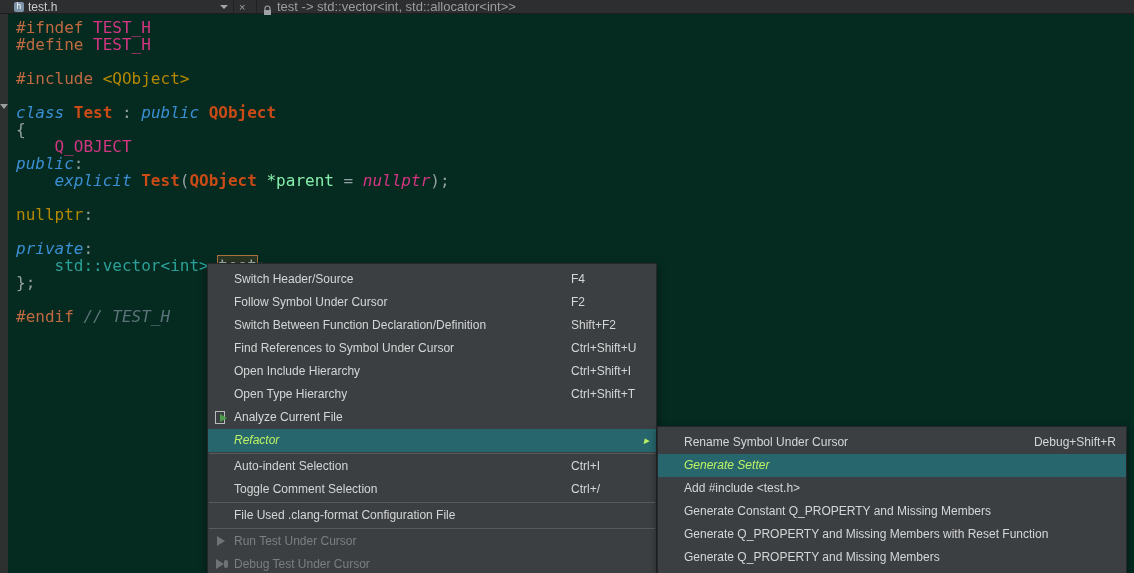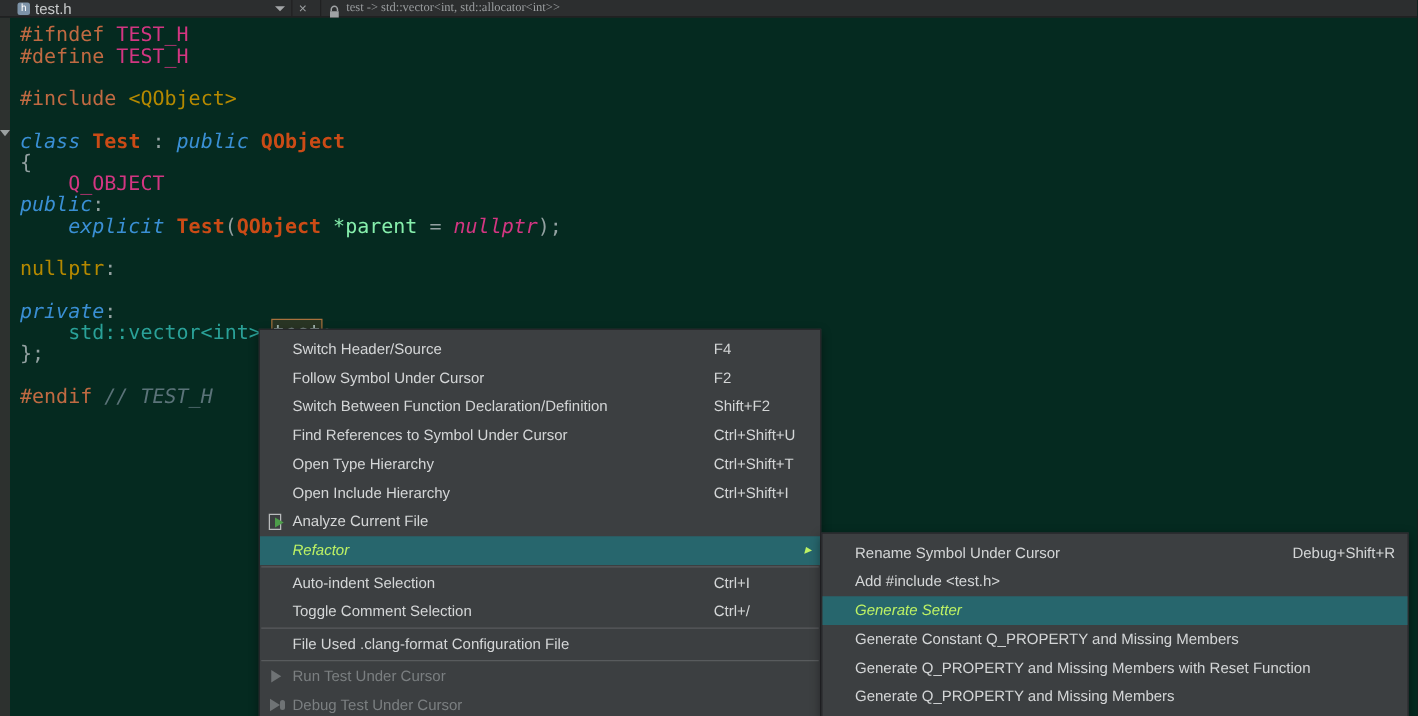--- a/index.html
+++ b/index.html
@@ -24,21 +24,21 @@
   }
   .file-name { position:absolute; left:18px; top:0; line-height:14px; font-size:12px; color:#c9cbcc; }
   .combo-caret {
     position:absolute; left:210px; top:5px; width:0; height:0;
     border-left:4px solid transparent; border-right:4px solid transparent;
     border-top:4px solid #a3a6a8;
   }
   .close-btn { position:absolute; left:239px; top:0; line-height:14px; font-size:11px; color:#9da0a2; }
   .tb-divider { position:absolute; top:0; bottom:0; width:1px; background:#202122; }
   .lock-icon { position:absolute; left:263px; top:2px; }
-  .breadcrumb { position:absolute; left:277px; top:0; line-height:14px; font-size:10px; color:#9b9ea0; white-space:nowrap;font-family:Liberation Serif, serif; }
+  .breadcrumb { position:absolute; left:277px; top:0; line-height:14px; font-size:13px; color:#9b9ea0; white-space:nowrap; }
 
   
   #gutter { position:absolute; left:0; top:14px; bottom:0; width:8px; background:#2d312f; z-index:1; }
   .fold-marker {
     position:absolute; left:0; top:90px; width:0; height:0;
     border-left:4px solid transparent; border-right:4px solid transparent;
     border-top:5px solid #9aa0a0;
   }
 
   
@@ -162,35 +162,35 @@
         <div class="code-line">&nbsp;</div>
         <div class="code-line"><span class="tk-pp">#endif</span><span class="tk-plain"> </span><span class="tk-cmt">// TEST_H</span></div>
       </div>
   </div>
 
   <div id="context-menu" class="menu">
       <div class="menu-item"><span class="mi-label">Switch Header/Source</span><span class="mi-shortcut">F4</span></div>
       <div class="menu-item"><span class="mi-label">Follow Symbol Under Cursor</span><span class="mi-shortcut">F2</span></div>
       <div class="menu-item"><span class="mi-label">Switch Between Function Declaration/Definition</span><span class="mi-shortcut">Shift+F2</span></div>
       <div class="menu-item"><span class="mi-label">Find References to Symbol Under Cursor</span><span class="mi-shortcut">Ctrl+Shift+U</span></div>
+      <div class="menu-item"><span class="mi-label">Open Include Hierarchy</span><span class="mi-shortcut">Ctrl+Shift+I</span></div>
       <div class="menu-item"><span class="mi-label">Open Type Hierarchy</span><span class="mi-shortcut">Ctrl+Shift+T</span></div>
-      <div class="menu-item"><span class="mi-label">Open Include Hierarchy</span><span class="mi-shortcut">Ctrl+Shift+I</span></div>
       <div class="menu-item"><span class="mi-icon analyze-icon"></span><span class="mi-label">Analyze Current File</span></div>
       <div class="menu-item highlighted"><span class="mi-label">Refactor</span><span class="mi-arrow">▸</span></div>
       <div class="menu-sep"></div>
       <div class="menu-item"><span class="mi-label">Auto-indent Selection</span><span class="mi-shortcut">Ctrl+I</span></div>
       <div class="menu-item"><span class="mi-label">Toggle Comment Selection</span><span class="mi-shortcut">Ctrl+/</span></div>
       <div class="menu-sep"></div>
       <div class="menu-item"><span class="mi-label">File Used .clang-format Configuration File</span></div>
       <div class="menu-sep"></div>
       <div class="menu-item disabled"><span class="mi-icon run-icon"></span><span class="mi-label">Run Test Under Cursor</span></div>
       <div class="menu-item disabled"><span class="mi-icon debug-icon"></span><span class="mi-label">Debug Test Under Cursor</span></div>
     </div>
   <div id="refactor-submenu" class="menu">
       <div class="menu-item"><span class="mi-label">Rename Symbol Under Cursor</span><span class="mi-shortcut">Debug+Shift+R</span></div>
+      <div class="menu-item highlighted"><span class="mi-label">Generate Setter</span></div>
       <div class="menu-item"><span class="mi-label">Add #include &lt;test.h&gt;</span></div>
-      <div class="menu-item highlighted"><span class="mi-label">Generate Setter</span></div>
       <div class="menu-item"><span class="mi-label">Generate Constant Q_PROPERTY and Missing Members</span></div>
       <div class="menu-item"><span class="mi-label">Generate Q_PROPERTY and Missing Members with Reset Function</span></div>
       <div class="menu-item"><span class="mi-label">Generate Q_PROPERTY and Missing Members</span></div>
     </div>
 
 </div>
 
 </body></html>

